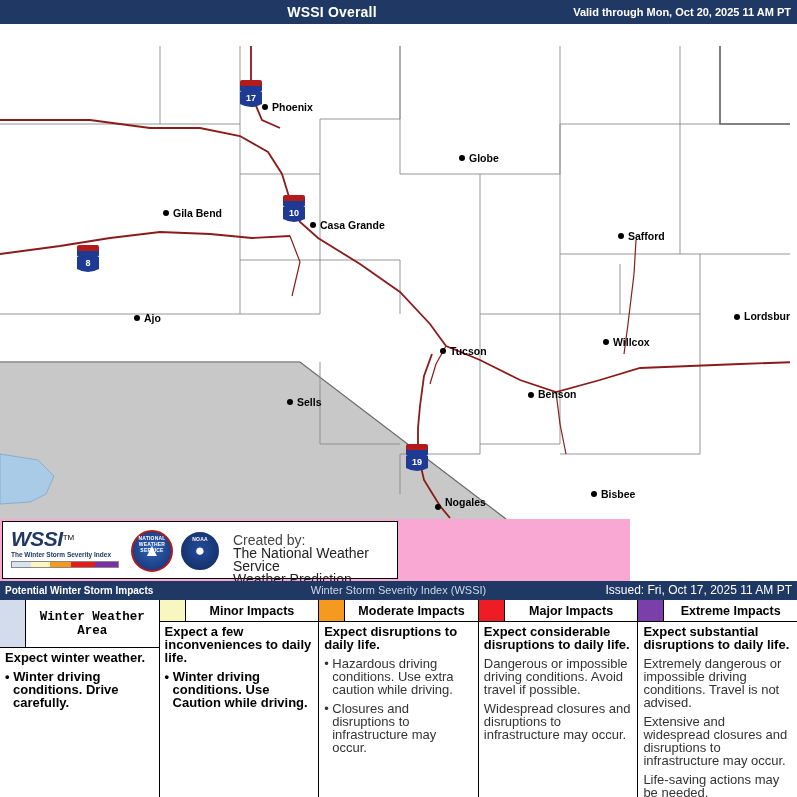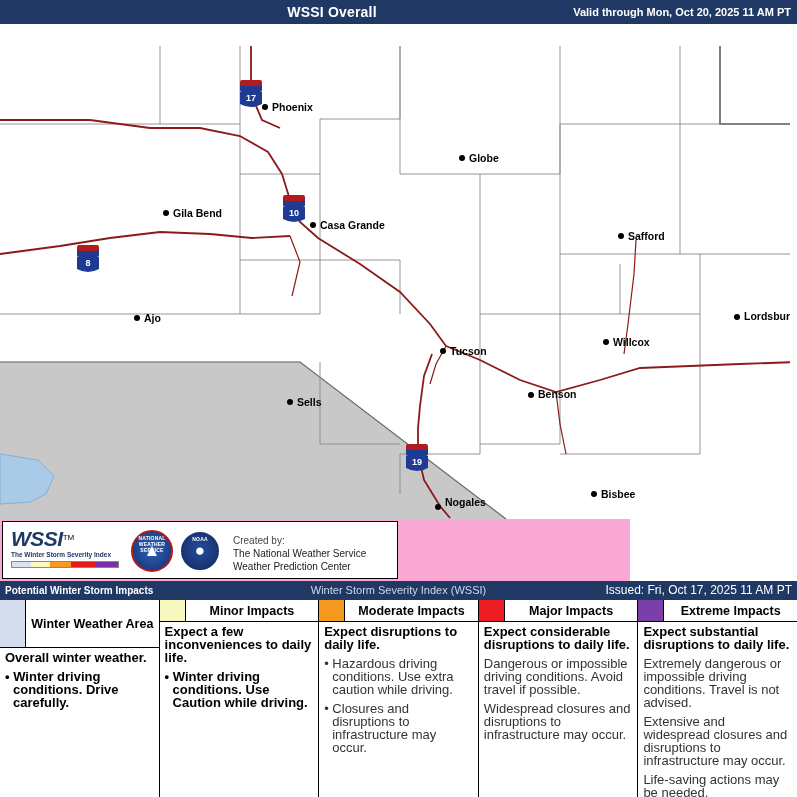--- a/index.html
+++ b/index.html
@@ -162,21 +162,21 @@
     left: 50%;
     top: 48%;
     transform: translate(-50%,-50%);
     font-size: 17px;
     color: #ffffff;
     line-height: 1;
   }
   #created-by {
     position: absolute;
     left: 230px; top: 12px;
-    font-size: 10px;
+    font-size: 14px;
     color: #222222;
     line-height: 13px;
   }
   #created-by .cb-first { color: #444444; }
 
   
   #subbar {
     position: absolute;
     left: 0; top: 581px;
     width: 797px;
@@ -263,20 +263,21 @@
     height: 48px;
     align-items: stretch;
   }
   #col-winter .legend-head-label {
     display: flex;
     align-items: center;
     justify-content: center;
     text-align: center;
     line-height: 14px;
     padding: 0 2px;
+    font-family: Liberation Mono, monospace;
   }
 </style>
 </head>
 <body>
 
 <div id="page">
 
   <div id="header">
     <div id="header-title">WSSI Overall</div>
     <div id="header-valid">Valid through Mon, Oct 20, 2025 11 AM PT</div>
@@ -445,21 +446,21 @@
   </div>
 
   <div id="legend">
 
     <div class="legend-col" id="col-winter">
       <div class="legend-head">
         <div class="swatch" style="background:#d3dced"></div>
         <div class="legend-head-label">Winter Weather Area</div>
       </div>
       <div class="legend-body">
-        <p class="strongline">Overall winter weather.</p>
+        <p class="strongline">Expect winter weather.</p>
         <p class="bullet strongline">• <span>Winter driving conditions. Drive carefully.</span></p>
       </div>
     </div>
 
     <div class="legend-col">
       <div class="legend-head">
         <div class="swatch" style="background:#f9f7c0"></div>
         <div class="legend-head-label">Minor Impacts</div>
       </div>
       <div class="legend-body">

